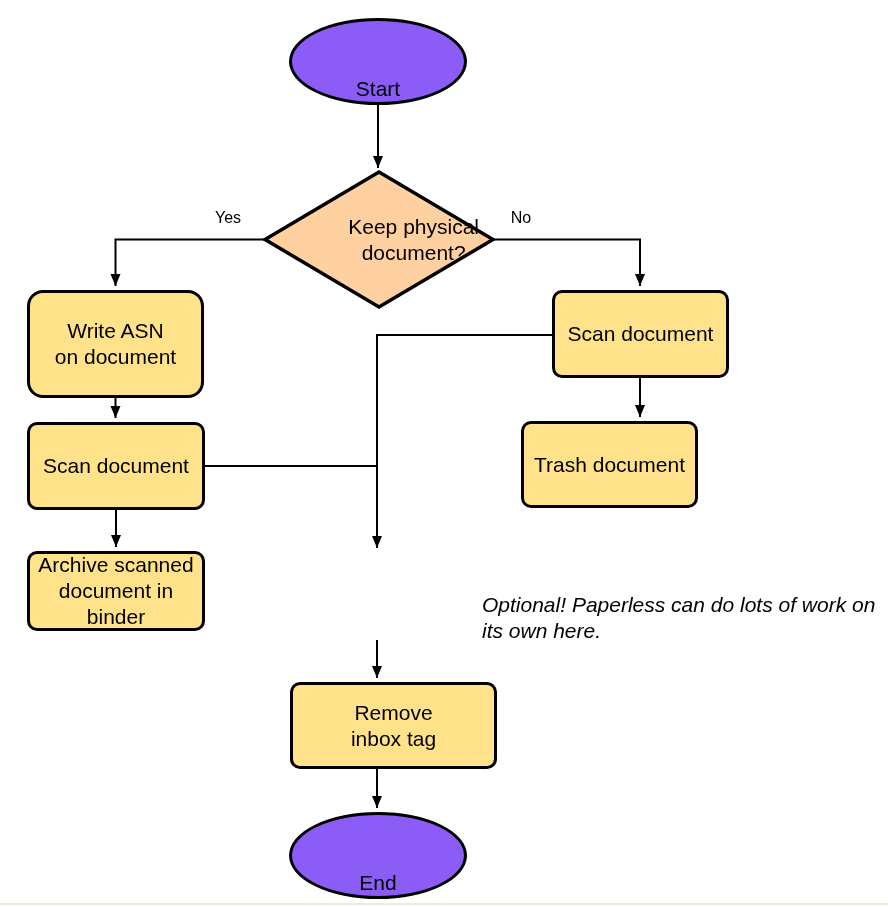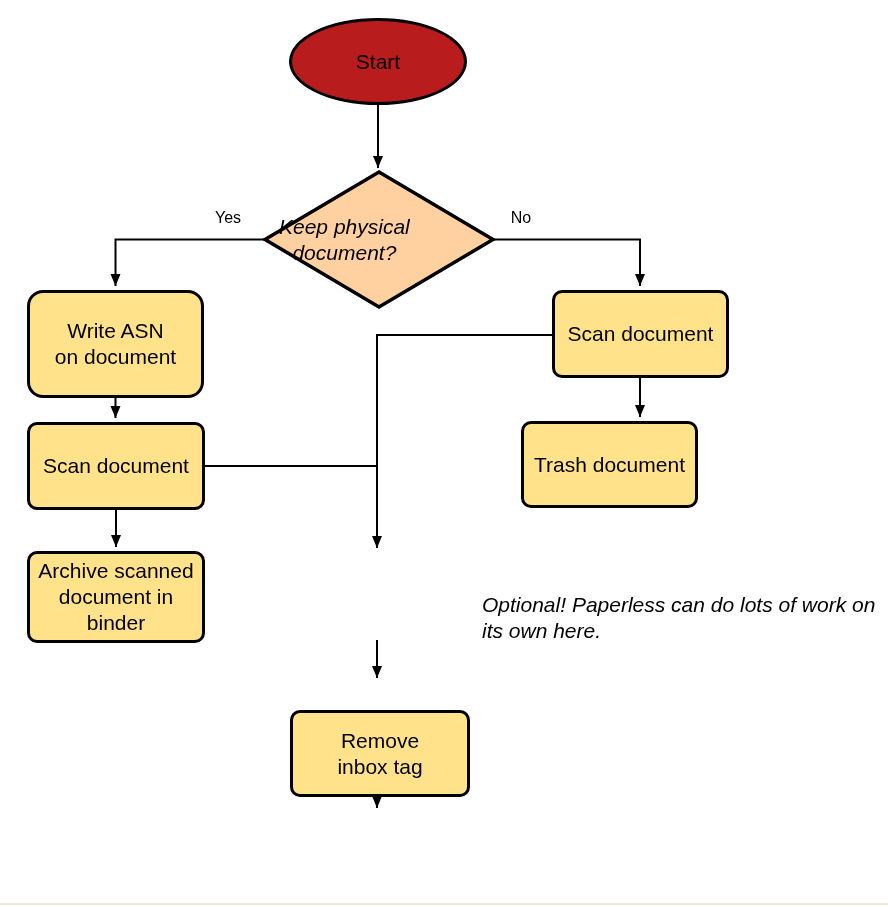--- a/index.html
+++ b/index.html
@@ -27,33 +27,33 @@
     text-align: center;
     font-size: 21px;
     line-height: 26px;
     white-space: pre-line;
   }
   .process {
     background: #ffe28a;
     border-radius: 10px;
   }
   .terminal {
-    background: #b91c1c;
+    background: #8b5cf6;
     border-radius: 50%;
+    align-items: flex-end;
   }
   .decision-label {
     position: absolute;
     display: flex;
     align-items: center;
-    justify-content: flex-start;
+    justify-content: flex-end;
     text-align: center;
     font-size: 21px;
     line-height: 26px;
     white-space: pre-line;
-    font-style: italic;
   }
   .edge-label {
     position: absolute;
     font-size: 16px;
     line-height: 24px;
     text-align: center;
   }
   .note {
     position: absolute;
     font-size: 21px;
@@ -106,37 +106,40 @@
   <div class="edge-label" style="left:203px; top:206px; width:50px;">Yes</div>
   <div class="edge-label" style="left:498px; top:206px; width:46px;">No</div>
 
   <div class="node process" style="left:27px; top:290px; width:177px; height:108px;border-radius:16px;">
     <span>Write ASN
 on document</span>
   </div>
   <div class="node process" style="left:27px; top:422px; width:178px; height:88px;">
     <span>Scan document</span>
   </div>
-  <div class="node process" style="left:27px; top:551px; width:178px; height:92px;">
+  <div class="node process" style="left:27px; top:551px; width:178px; height:80px;">
     <span>Archive scanned
 document in
 binder</span>
   </div>
 
   <div class="node process" style="left:552px; top:290px; width:177px; height:88px;">
     <span>Scan document</span>
   </div>
   <div class="node process" style="left:521px; top:421px; width:177px; height:87px;">
     <span>Trash document</span>
   </div>
 
-  <div class="node process" style="left:290px; top:682px; width:180px; height:87px;margin-top:28px;">
+  <div class="node process" style="left:290px; top:682px; width:207px; height:87px;">
     <span>Remove
 inbox tag</span>
   </div>
 
+  <div class="node terminal" style="left:289px; top:812px; width:178px; height:87px;">
+    <span>End</span>
+  </div>
 
   <div class="note" style="left:482px; top:592px; width:410px;">Optional! Paperless can do lots of work on
 its own here.</div>
 
   <div class="bottom-line"></div>
 
 </div>
 
 </body></html>

